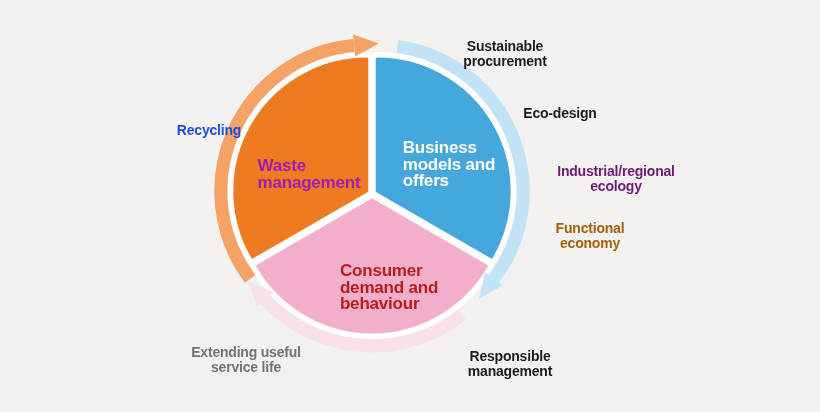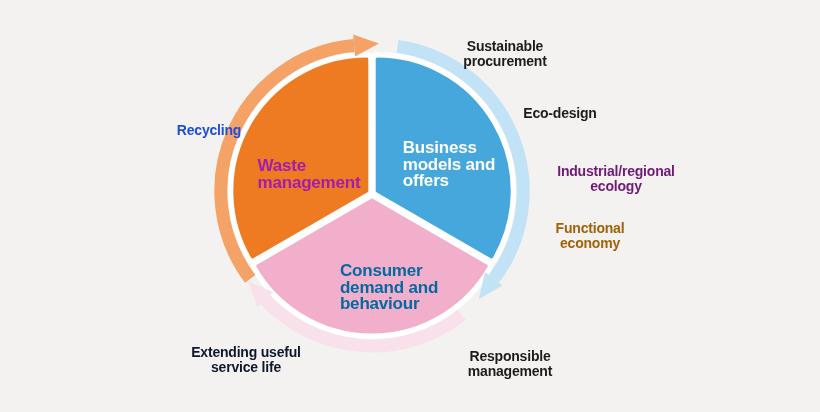--- a/index.html
+++ b/index.html
@@ -57,29 +57,29 @@
 
     <path d="M 461.9 315.0 A 146 146 0 0 1 265.2 299.6" fill="none" stroke-width="13" stroke="#F9E1EB"></path>
     <polygon points="273.2,292.1 257.2,307.1 248.1,281.3" fill="#F9E1EB"></polygon>
   </svg>
 
   <div class="segment-label" style="left: 309px; top: 174px; color: #a21caf;">Waste
 management</div>
   <div class="segment-label" style="left: 449px; top: 165px; color: rgb(255, 255, 255);">Business
 models and
 offers</div>
-  <div class="segment-label" style="left: 389px; top: 288px; color: #0369a1;">Consumer
+  <div class="segment-label" style="left: 389px; top: 288px; color: #b91c1c;">Consumer
 demand and
 behaviour</div>
 
   <div class="outer-label" style="left: 505px; top: 54px; color: rgb(28, 28, 28);">Sustainable
 procurement</div>
   <div class="outer-label" style="left: 560px; top: 113px; color: rgb(28, 28, 28);">Eco-design</div>
   <div class="outer-label" style="left: 616px; top: 179px; color: #701a75;">Industrial/regional
 ecology</div>
   <div class="outer-label" style="left: 590px; top: 236px; color: #a16207;">Functional
 economy</div>
   <div class="outer-label" style="left: 510px; top: 364px; color: rgb(28, 28, 28);">Responsible
 management</div>
-  <div class="outer-label" style="left: 246px; top: 360px; color: #0f172a;">Extending useful
+  <div class="outer-label" style="left: 246px; top: 360px; color: #737373;">Extending useful
 service life</div>
   <div class="outer-label" style="left: 198px; top: 130px; color: #1d4ed8; margin-left: 11px;">Recycling</div>
 </div>
 
 </body></html>

